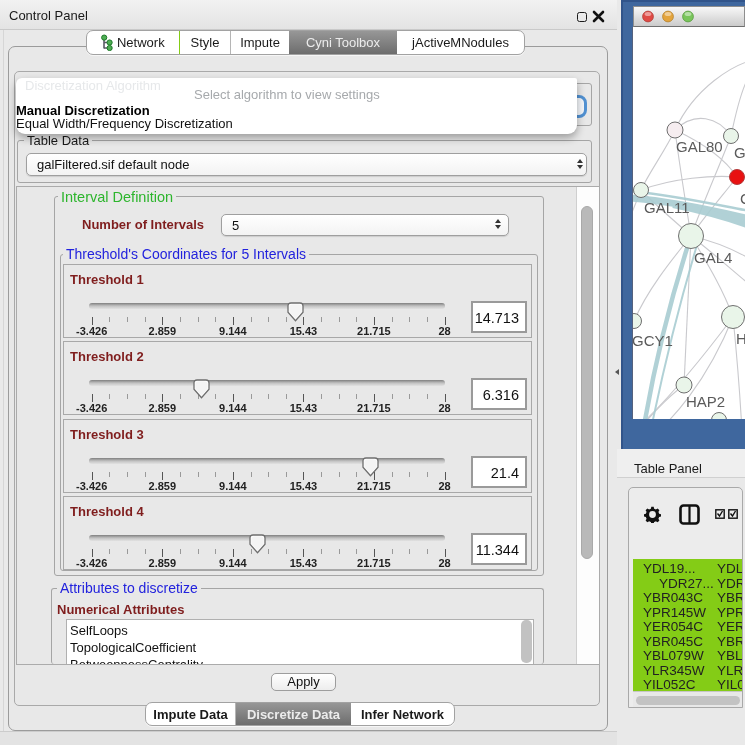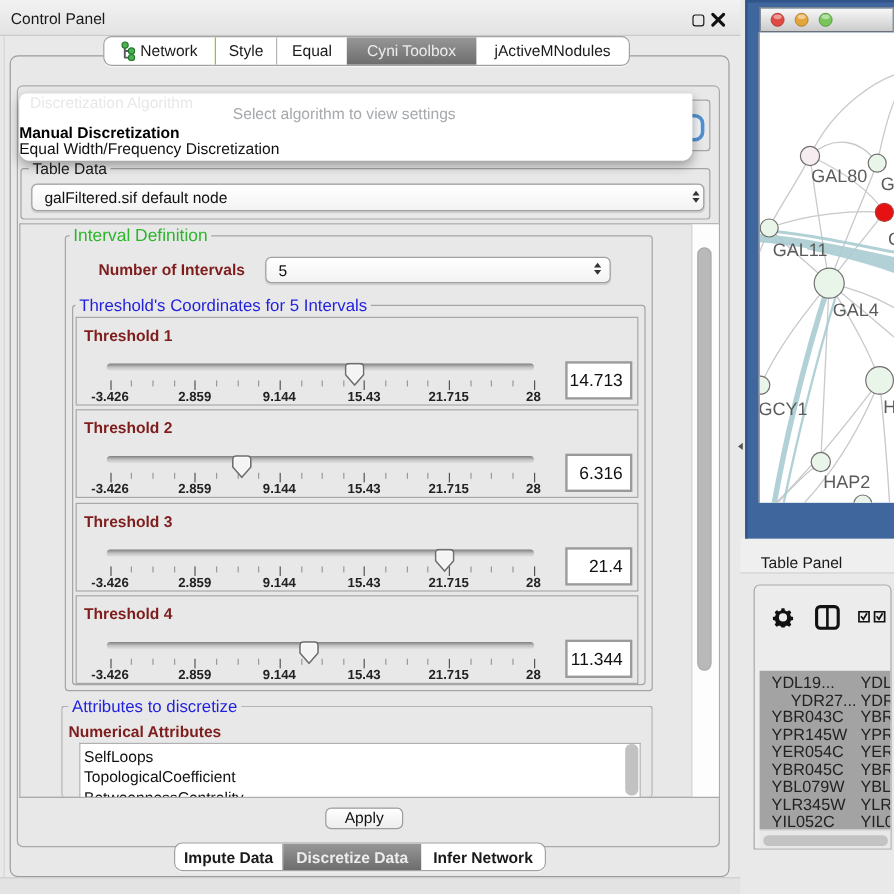--- a/index.html
+++ b/index.html
@@ -44,21 +44,21 @@
 <div class="segwrap" style="left:86px;top:30px;width:439px;height:25px;">
   <div class="seg" style="width:93px;line-height:24px;border-right:1px solid #84cc16;">
     <svg width="12" height="17" style="vertical-align:-4px;" viewBox="0 0 12 17">
       <line x1="3" y1="4" x2="3" y2="14.5" stroke="#5a5a66" stroke-width="1.6"></line>
       <line x1="3" y1="8.5" x2="8" y2="8.5" stroke="#5a5a66" stroke-width="1.6"></line>
       <line x1="3" y1="14" x2="8" y2="14" stroke="#5a5a66" stroke-width="1.6"></line>
       <circle cx="3.2" cy="3.6" r="2.6" fill="#4fae54" stroke="#1e7a2a" stroke-width="1"></circle>
       <circle cx="8.6" cy="8.5" r="2.6" fill="#4fae54" stroke="#1e7a2a" stroke-width="1"></circle>
       <circle cx="8.6" cy="14" r="2.6" fill="#4fae54" stroke="#1e7a2a" stroke-width="1"></circle>
     </svg>
-    Network</div><div class="seg" style="width:51px;line-height:24px;border-right:1px solid #b5b5b5;text-align:center;">Style</div><div class="seg" style="width:58px;line-height:24px;">Equal</div><div class="seg segdark" style="width:108px;line-height:24px;">Cyni Toolbox</div><div class="seg" style="width:127px;line-height:24px;">jActiveMNodules</div>
+    Network</div><div class="seg" style="width:51px;line-height:24px;border-right:1px solid #b5b5b5;text-align:center;">Style</div><div class="seg" style="width:58px;line-height:24px;">Impute</div><div class="seg segdark" style="width:108px;line-height:24px;">Cyni Toolbox</div><div class="seg" style="width:127px;line-height:24px;">jActiveMNodules</div>
 </div>
 
 <div class="group" style="left:17px;top:83px;width:575px;height:43px;"></div>
 
 <div class="abs" style="left:556px;top:95px;width:31px;height:23px;border:3px solid #5191d2;border-radius:8px;background:#f3f6fa;"></div>
 
 <div class="group" style="left:17px;top:140px;width:575px;height:43px;border-radius:3px;"></div>
 <div class="gtitle" style="left:24px;top:133px;color:#1a1a1a;">Table Data</div>
 <div class="combo" style="left:26px;top:153px;width:561px;height:23px;">
   <div class="ctext">galFiltered.sif default node</div>
@@ -333,21 +333,21 @@
     <line x1="10.5" y1="2" x2="10.5" y2="19" stroke="#111" stroke-width="2.2"></line>
   </svg>
   <svg class="abs" style="left:86px;top:21px;" width="24" height="10" viewBox="0 0 24 10">
     <rect x="0.8" y="0.8" width="8.4" height="8.4" fill="none" stroke="#111" stroke-width="1.4"></rect>
     <path d="M2.5 4.5 l2 2.5 3-5" fill="none" stroke="#111" stroke-width="1.4"></path>
     <rect x="13.8" y="0.8" width="8.4" height="8.4" fill="none" stroke="#111" stroke-width="1.4"></rect>
     <path d="M15.5 4.5 l2 2.5 3-5" fill="none" stroke="#111" stroke-width="1.4"></path>
   </svg>
 
 
-  <div class="abs" style="left:4px;top:71px;width:109px;height:132px;background:#a3a3a3;overflow:hidden;">
+  <div class="abs" style="left:4px;top:71px;width:109px;height:132px;background:#84cc16;overflow:hidden;">
     <div style="font-size:13.5px;color:#222;line-height:14.55px;padding-top:3px;">
       <div><span style="padding-left:10px;">YDL19...</span><span style="position:absolute;left:84px;">YDL1</span></div>
       <div><span style="padding-left:26px;">YDR27...</span><span style="position:absolute;left:84px;">YDR2</span></div>
       <div><span style="padding-left:10px;">YBR043C</span><span style="position:absolute;left:84px;">YBR0</span></div>
       <div><span style="padding-left:10px;">YPR145W</span><span style="position:absolute;left:84px;">YPR1</span></div>
       <div><span style="padding-left:10px;">YER054C</span><span style="position:absolute;left:84px;">YERC</span></div>
       <div><span style="padding-left:10px;">YBR045C</span><span style="position:absolute;left:84px;">YBR0</span></div>
       <div><span style="padding-left:10px;margin-top:32px;">YBL079W</span><span style="position:absolute;left:84px;">YBL0</span></div>
       <div><span style="padding-left:10px;">YLR345W</span><span style="position:absolute;left:84px;">YLR3</span></div>
       <div><span style="padding-left:10px;">YIL052C</span><span style="position:absolute;left:84px;">YIL0</span></div>

